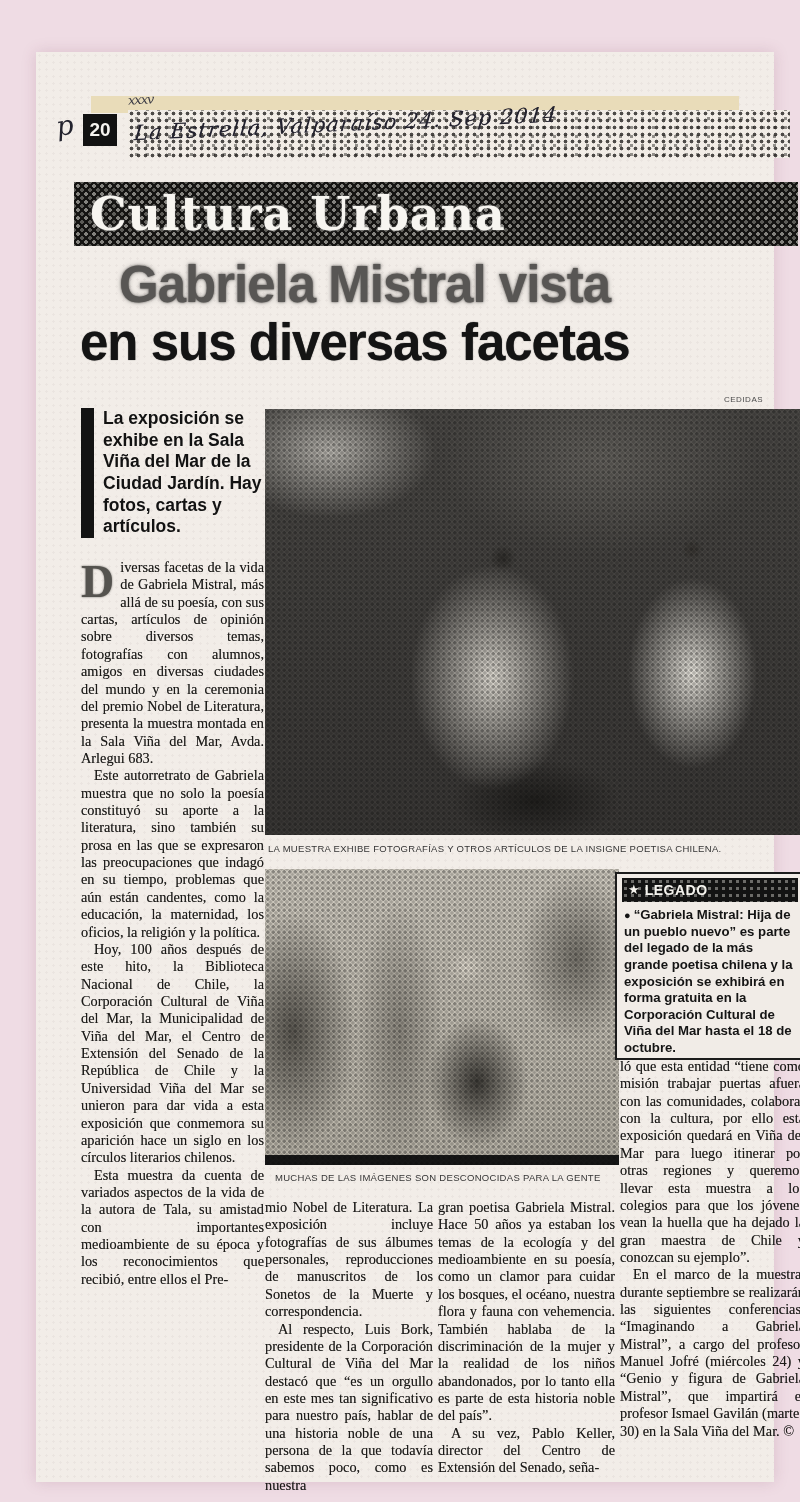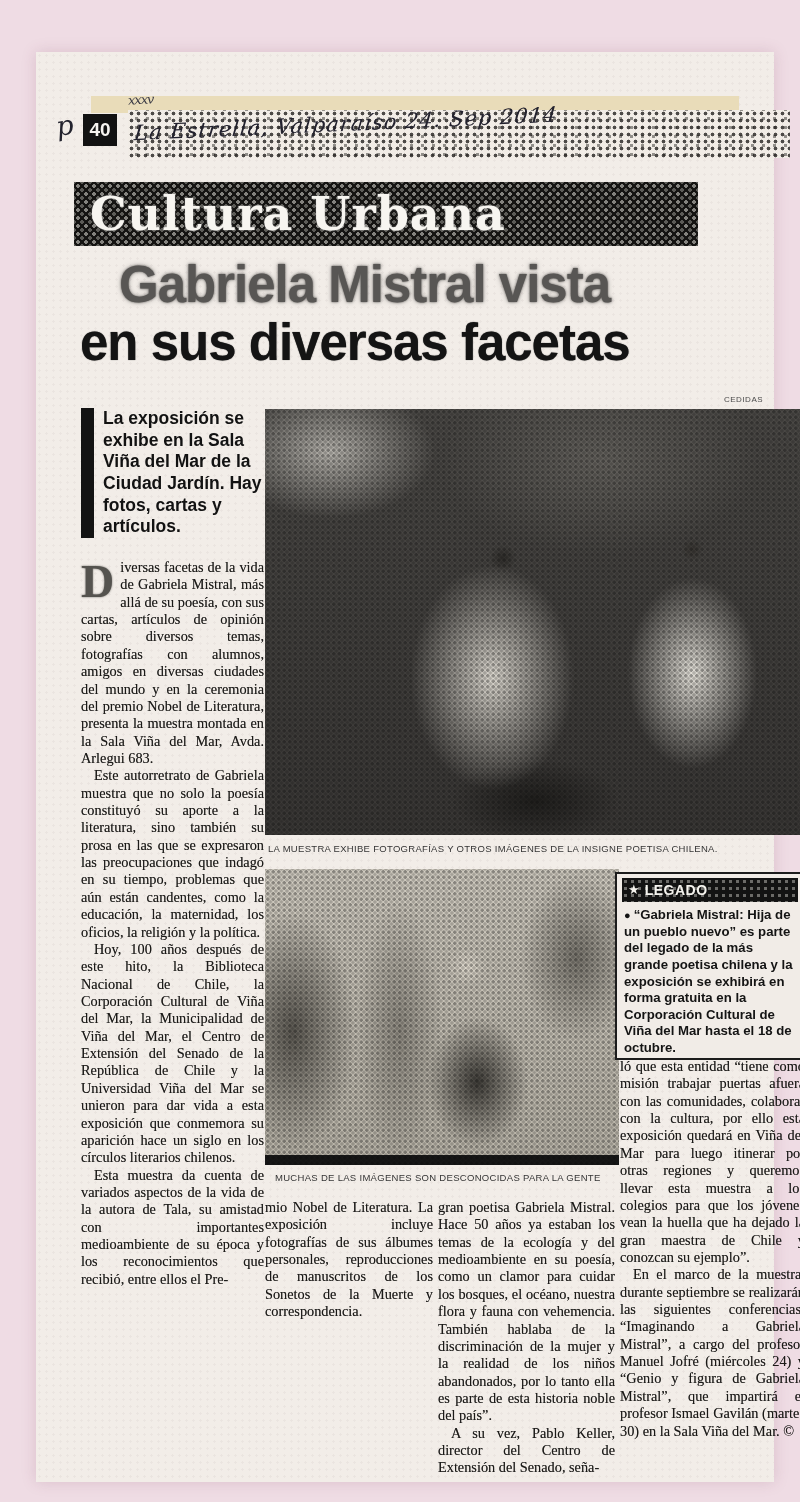--- a/index.html
+++ b/index.html
@@ -29,21 +29,21 @@
     font-style:italic; font-size:13px; color:#3a3a44; letter-spacing:-1px; transform:rotate(-3deg); }
   .pageno { position:absolute; left:47px; top:62px; width:34px; height:32px;
     background:#121212; color:#f6f4f0; font-family:"Liberation Sans",sans-serif;
     font-weight:bold; font-size:19px; display:flex; align-items:center; justify-content:center; }
   .margin-mark { position:absolute; left:20px; top:58px; font-family:"DejaVu Serif",serif;
     font-style:italic; font-size:27px; color:#23232e; transform:rotate(-8deg); }
   .handwriting { position:absolute; left:98px; top:60px; width:420px;
     font-family:"DejaVu Serif",serif; font-style:italic; font-size:21px;
     color:#23222e; transform:rotate(-2.5deg) skewX(-8deg); letter-spacing:1px; white-space:nowrap; }
   
-  .banner { position:absolute; left:38px; top:130px; width:624px; height:64px;
+  .banner { position:absolute; left:38px; top:130px; width:724px; height:64px;
     background-color:#151412;
     background-image:
       radial-gradient(circle, rgba(243,240,233,.5) 1.7px, transparent 2px),
       radial-gradient(circle, rgba(243,240,233,.32) 1.6px, transparent 1.9px);
     background-size:8px 8px, 8px 8px; background-position:0 0, 4px 4px;
     display:flex; align-items:center; }
   .banner span { font-family:"DejaVu Serif",serif; font-weight:bold; font-size:46px;
     color:#f7f5f0; padding-left:16px; letter-spacing:1px;
     text-shadow:0 0 2px rgba(255,255,255,.55); white-space:nowrap; }
   
@@ -118,38 +118,38 @@
 </style>
 </head>
 <body>
 
 <div id="screen">
   <div id="paper">
 
     <div class="cream-strip"></div>
     <div class="halftone-strip"></div>
     <div class="scribble">xxxv</div>
-    <div class="pageno">40</div>
+    <div class="pageno">20</div>
     <div class="margin-mark">p</div>
     <div class="handwriting">La Estrella, Valparaíso 24. Sep 2014</div>
 
     <div class="banner">
       <span>Cultura Urbana</span>
     </div>
 
     <div class="hl hl1">Gabriela Mistral vista</div>
     <div class="hl hl2">en sus diversas facetas</div>
     <div class="credit">CEDIDAS</div>
 
     <div class="lead">
       <span>La exposición se exhibe en la Sala Viña del Mar de la Ciudad Jardín. Hay fotos, cartas y artículos.</span>
     </div>
 
     <div id="photo1" class="photo"></div>
-    <div id="cap1" class="caption">LA MUESTRA EXHIBE FOTOGRAFÍAS Y OTROS IMÁGENES DE LA INSIGNE POETISA CHILENA.</div>
+    <div id="cap1" class="caption">LA MUESTRA EXHIBE FOTOGRAFÍAS Y OTROS ARTÍCULOS DE LA INSIGNE POETISA CHILENA.</div>
 
     <div id="photo2" class="photo"></div>
     <div id="cap2" class="caption">MUCHAS DE LAS IMÁGENES SON DESCONOCIDAS PARA LA GENTE</div>
 
     <div class="legado">
       <div class="legado-hd">
         <span class="star">★</span>
         <span class="t">LEGADO</span>
       </div>
       <div class="legado-body">
@@ -159,20 +159,21 @@
 
     <div id="col1" class="col">
       <p class="first"><span class="dropcap">D</span><span>iversas facetas de la vida de Gabriela Mistral, más allá de su poesía, con sus cartas, artículos de opinión sobre diversos temas, fotografías con alumnos, amigos en diversas ciudades del mundo y en la ceremonia del premio Nobel de Literatura, presenta la muestra montada en la Sala Viña del Mar, Avda. Arlegui 683.</span></p>
       <p>Este autorretrato de Gabriela muestra que no solo la poesía constituyó su aporte a la literatura, sino también su prosa en las que se expresaron las preocupaciones que indagó en su tiempo, problemas que aún están candentes, como la educación, la maternidad, los oficios, la religión y la política.</p>
       <p>Hoy, 100 años después de este hito, la Biblioteca Nacional de Chile, la Corporación Cultural de Viña del Mar, la Municipalidad de Viña del Mar, el Centro de Extensión del Senado de la República de Chile y la Universidad Viña del Mar se unieron para dar vida a esta exposición que conmemora su aparición hace un siglo en los círculos literarios chilenos.</p>
       <p>Esta muestra da cuenta de variados aspectos de la vida de la autora de Tala, su amistad con importantes medioambiente de su época y los reconocimientos que recibió, entre ellos el Pre-</p>
     </div>
 
     <div id="col2" class="col">
       <p class="first">mio Nobel de Literatura. La exposición incluye fotografías de sus álbumes personales, reproducciones de manuscritos de los Sonetos de la Muerte y correspondencia.</p>
+      <p>Al respecto, Luis Bork, presidente de la Corporación Cultural de Viña del Mar destacó que “es un orgullo en este mes tan significativo para nuestro país, hablar de una historia noble de una persona de la que todavía sabemos poco, como es nuestra</p>
     </div>
 
     <div id="col3" class="col">
       <p class="first">gran poetisa Gabriela Mistral. Hace 50 años ya estaban los temas de la ecología y del medioambiente en su poesía, como un clamor para cuidar los bosques, el océano, nuestra flora y fauna con vehemencia. También hablaba de la discriminación de la mujer y la realidad de los niños abandonados, por lo tanto ella es parte de esta historia noble del país”.</p>
       <p>A su vez, Pablo Keller, director del Centro de Extensión del Senado, seña-</p>
     </div>
 
     <div id="col4" class="col">
       <p class="first">ló que esta entidad “tiene como misión trabajar puertas afuera con las comunidades, colaborar con la cultura, por ello esta exposición quedará en Viña del Mar para luego itinerar por otras regiones y queremos llevar esta muestra a los colegios para que los jóvenes vean la huella que ha dejado la gran maestra de Chile y conozcan su ejemplo”.</p>
       <p>En el marco de la muestra, durante septiembre se realizarán las siguientes conferencias: “Imaginando a Gabriela Mistral”, a cargo del profesor Manuel Jofré (miércoles 24) y “Genio y figura de Gabriela Mistral”, que impartirá el profesor Ismael Gavilán (martes 30) en la Sala Viña del Mar. ©</p>

